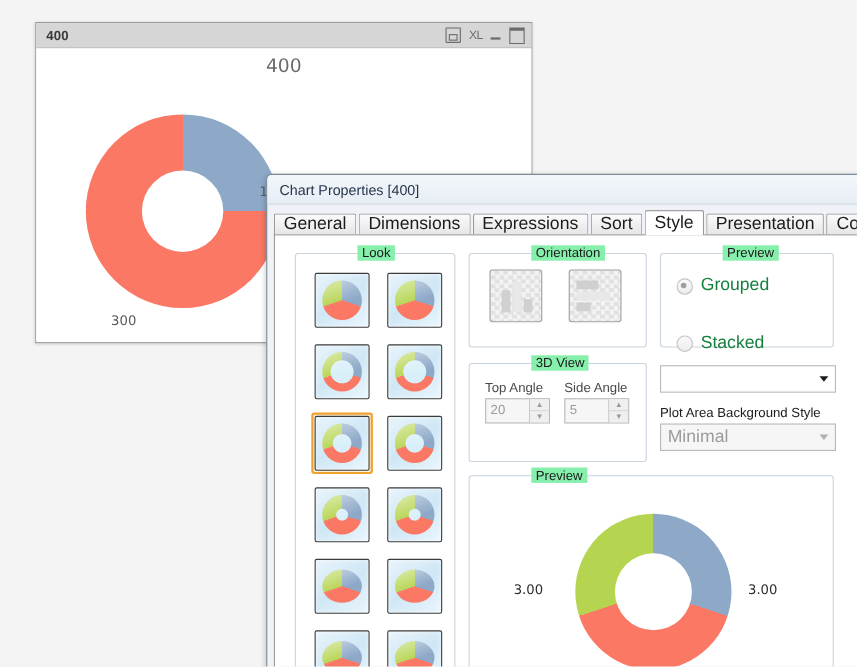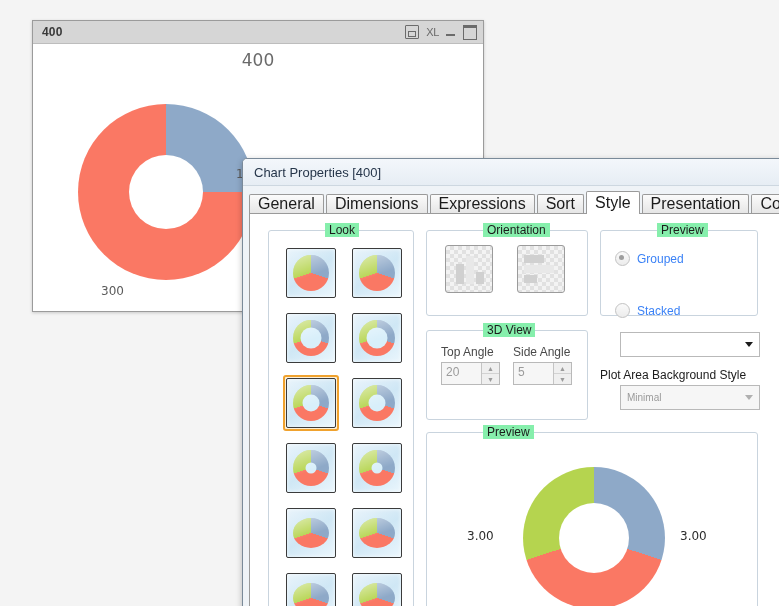--- a/index.html
+++ b/index.html
@@ -144,28 +144,28 @@
   #grp-subtype{left:350px;top:16px;width:156px;height:84px;}
   .radio-row{position:absolute;display:flex;align-items:center;left:14px;}
   .radio{
     width:13px;height:13px;border-radius:50%;border:1px solid #c2c2c2;
     background:linear-gradient(#fafafa,#ececec);position:relative;
   }
   .radio.on:after{
     content:"";position:absolute;left:3px;top:3px;width:5px;height:5px;
     border-radius:50%;background:#9e9e9e;
   }
-  .radio-text{margin-left:7px;font-size:12px;color:#3b82f6;font-family:"Liberation Sans",sans-serif;}
+  .radio-text{margin-left:7px;font-size:16px;color:#15803d;font-family:"Liberation Sans",sans-serif;}
 
   #colorstyle-block{position:absolute;left:350px;top:118px;width:160px;}
   .fld-label{font-size:12px;color:#1b1b1b;margin-bottom:3px;font-family:"Liberation Sans",sans-serif;}
   .combo{
     height:23px;border:1px solid #b9b9b9;background:#ffffff;
     display:flex;align-items:center;justify-content:space-between;
-    padding:0 6px 0 6px;font-size:10px;cursor:pointer;margin-left:20px;
+    padding:0 6px 0 6px;font-size:16px;cursor:pointer;
   }
   .combo.disabled{background:#f6f6f6;color:#9b9b9b;}
   .combo .cval{overflow:hidden;white-space:nowrap;}
   .caret{width:0;height:0;border-left:4px solid transparent;border-right:4px solid transparent;border-top:5px solid #1b1b1b;}
   .combo.disabled .caret{border-top-color:#b0b0b0;}
 
   #grp-preview{left:176px;top:218px;width:330px;height:238px;}
   #preview-donut-wrap{position:absolute;left:96px;top:34px;width:142px;height:142px;}
   #preview-donut{width:142px;height:142px;border-radius:50%;}
   #preview-hole{position:absolute;left:50%;top:50%;transform:translate(-50%,-50%);width:70px;height:70px;border-radius:50%;background:#fff;}

